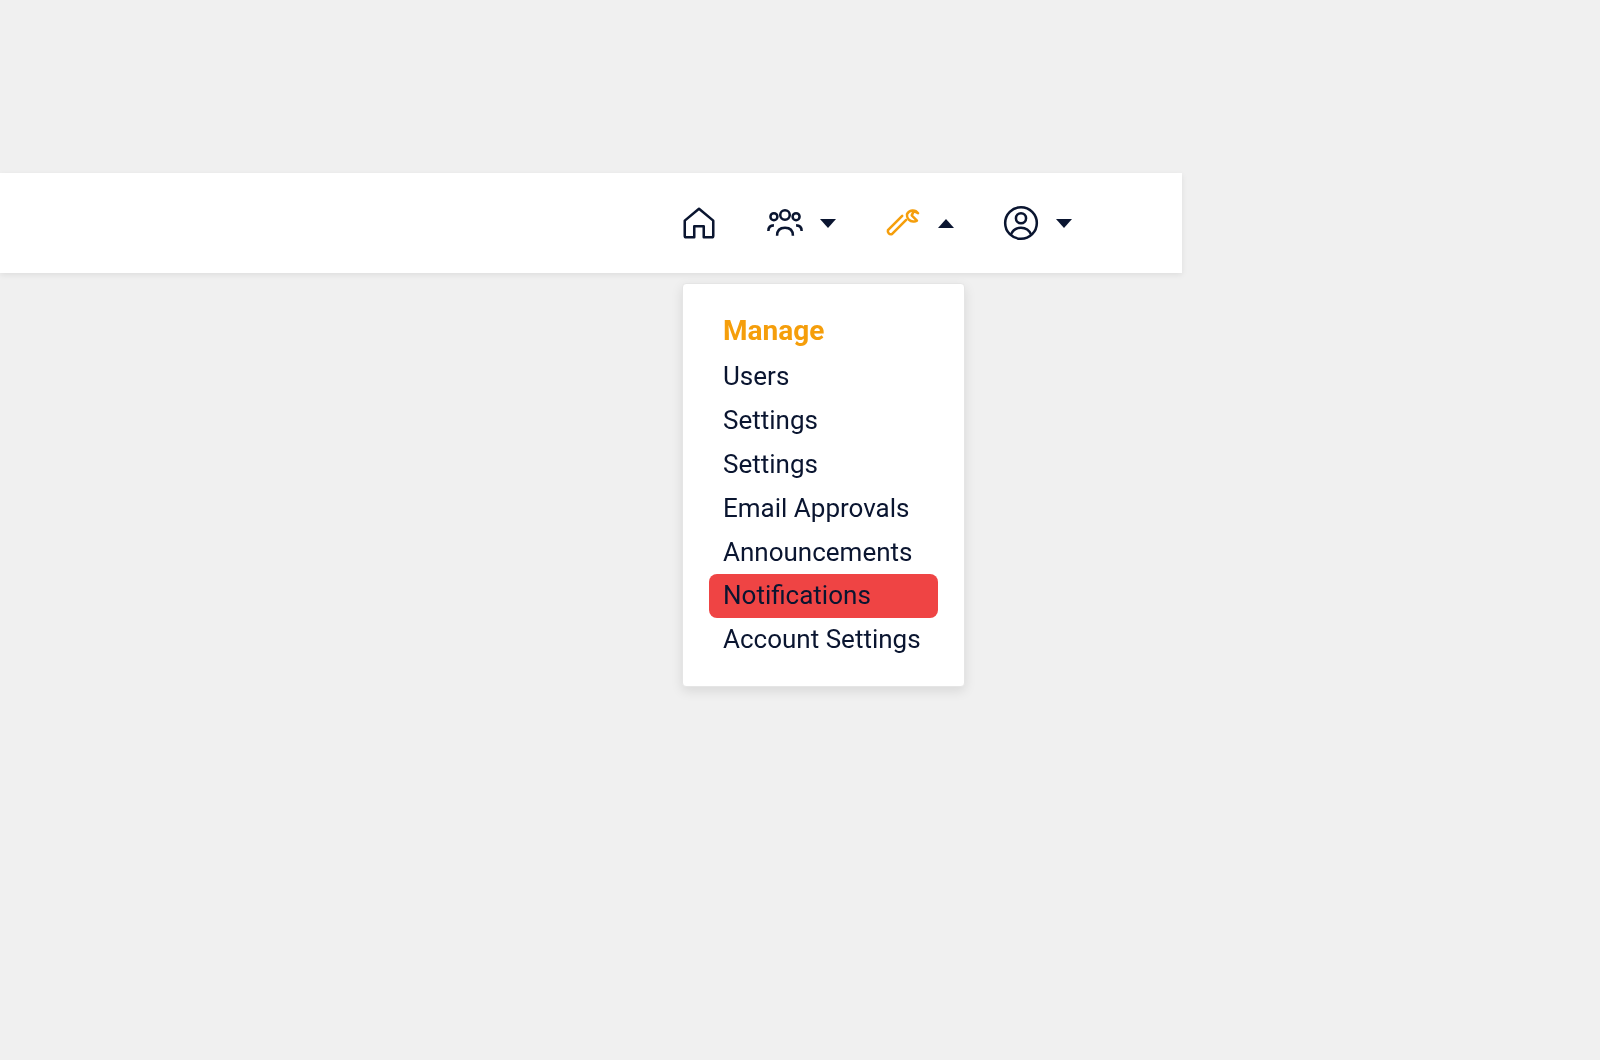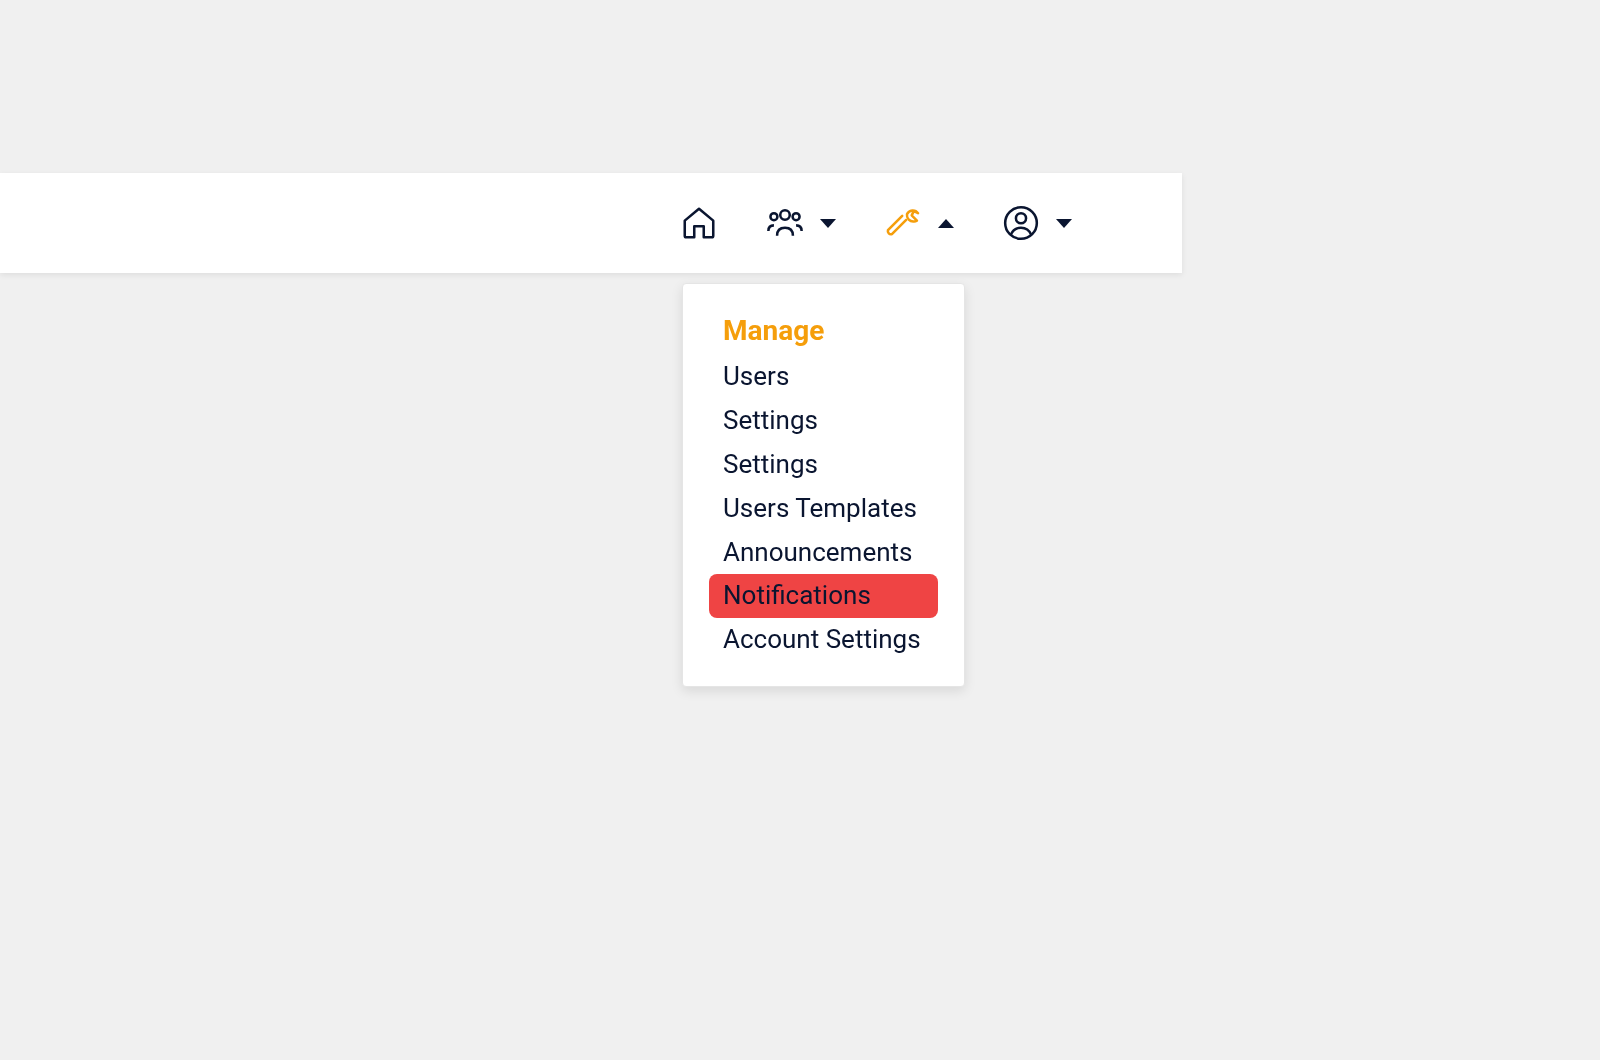--- a/index.html
+++ b/index.html
@@ -148,19 +148,19 @@
       <span class="caret down"></span>
     </div>
 
   </div>
 
   <div class="dropdown">
     <div class="dropdown-header">Manage</div>
     <div class="dropdown-item">Users</div>
     <div class="dropdown-item">Settings</div>
     <div class="dropdown-item">Settings</div>
-    <div class="dropdown-item">Users Templates</div>
+    <div class="dropdown-item">Email Approvals</div>
     <div class="dropdown-item">Announcements</div>
     <div class="dropdown-item highlighted">Notifications</div>
     <div class="dropdown-item">Account Settings</div>
   </div>
 
 </div>
 
 </body></html>

